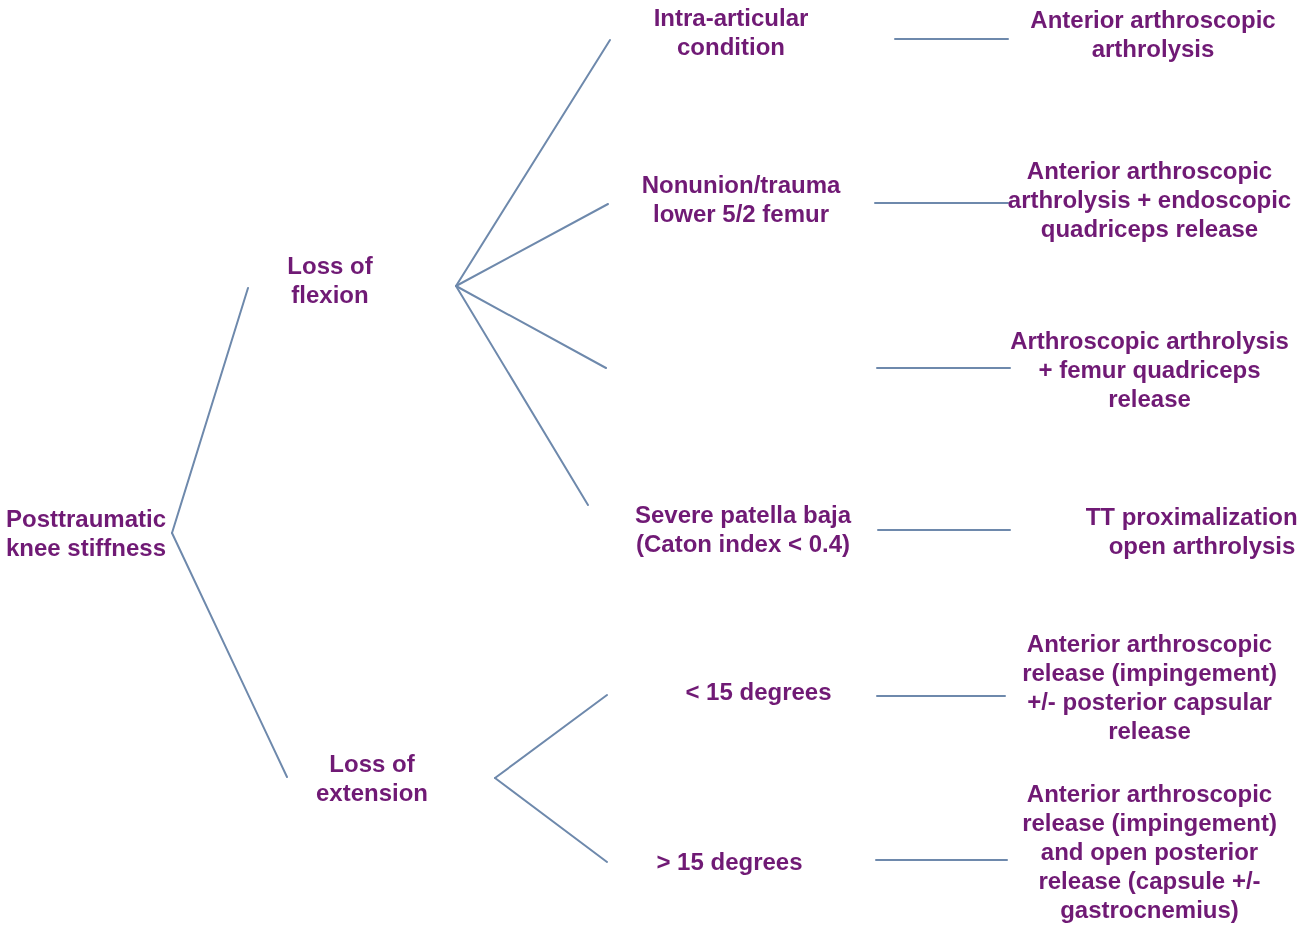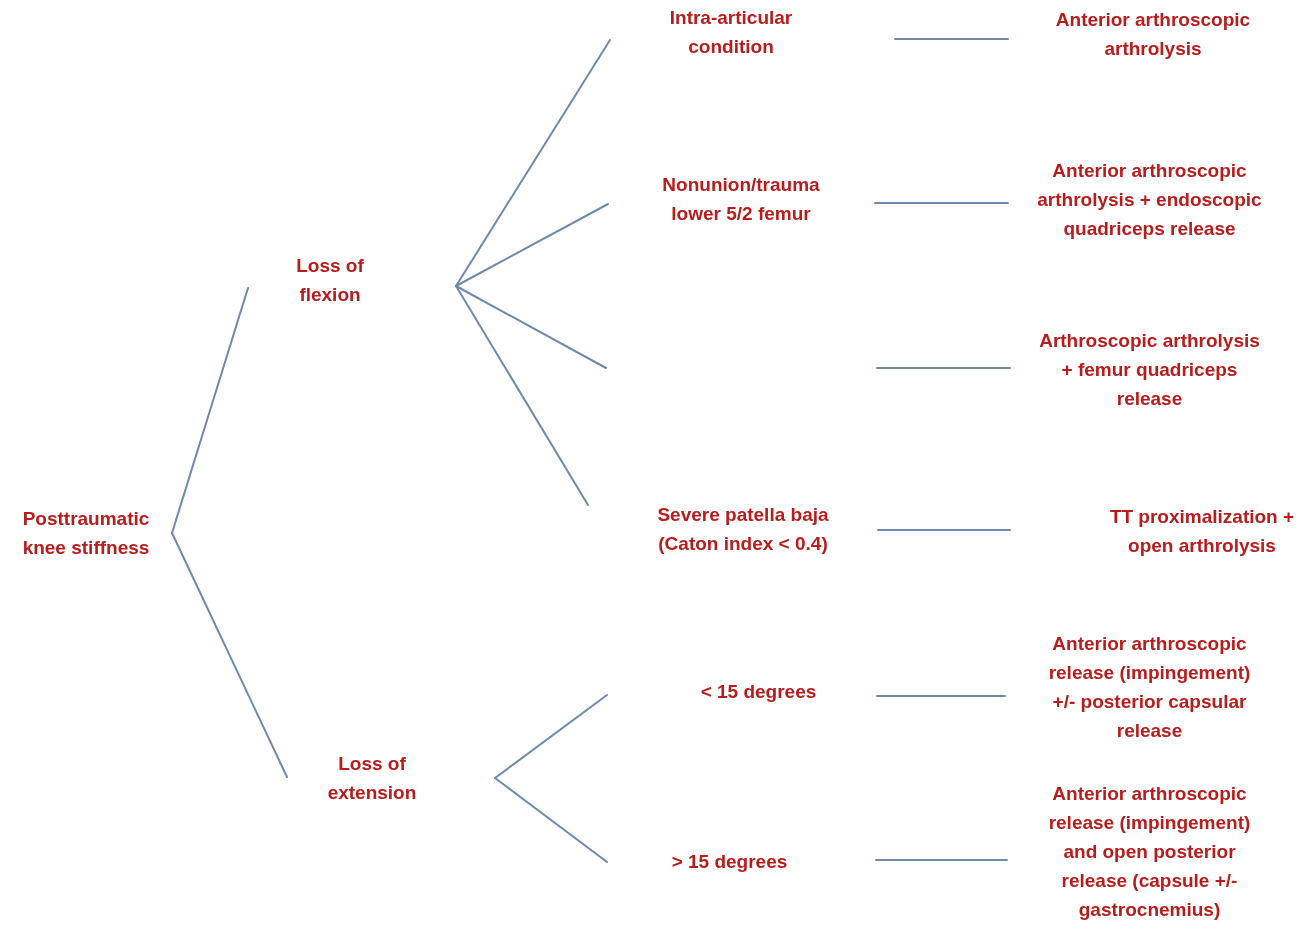--- a/index.html
+++ b/index.html
@@ -18,23 +18,23 @@
   .edges {
     position: absolute;
     left: 0;
     top: 0;
     width: 1301px;
     height: 938px;
   }
   .node {
     position: absolute;
     font-weight: bold;
-    font-size: 19px;
+    font-size: 24px;
     line-height: 29px;
-    color: #b91c1c;
+    color: #701a75;
     text-align: center;
     white-space: pre-line;
   }
 </style>
 </head>
 <body>
 
 <div class="canvas">
 
   <svg class="edges" viewBox="0 0 1301 938" xmlns="http://www.w3.org/2000/svg">

